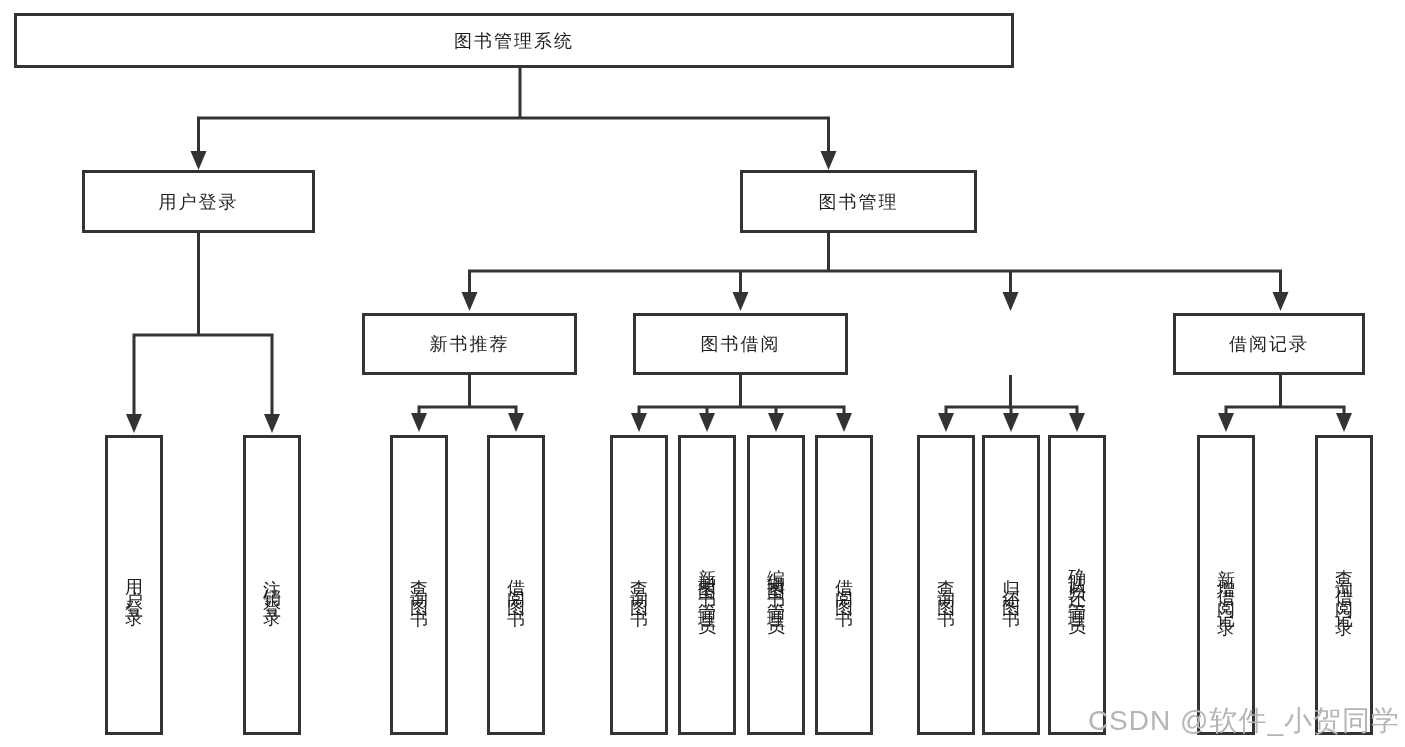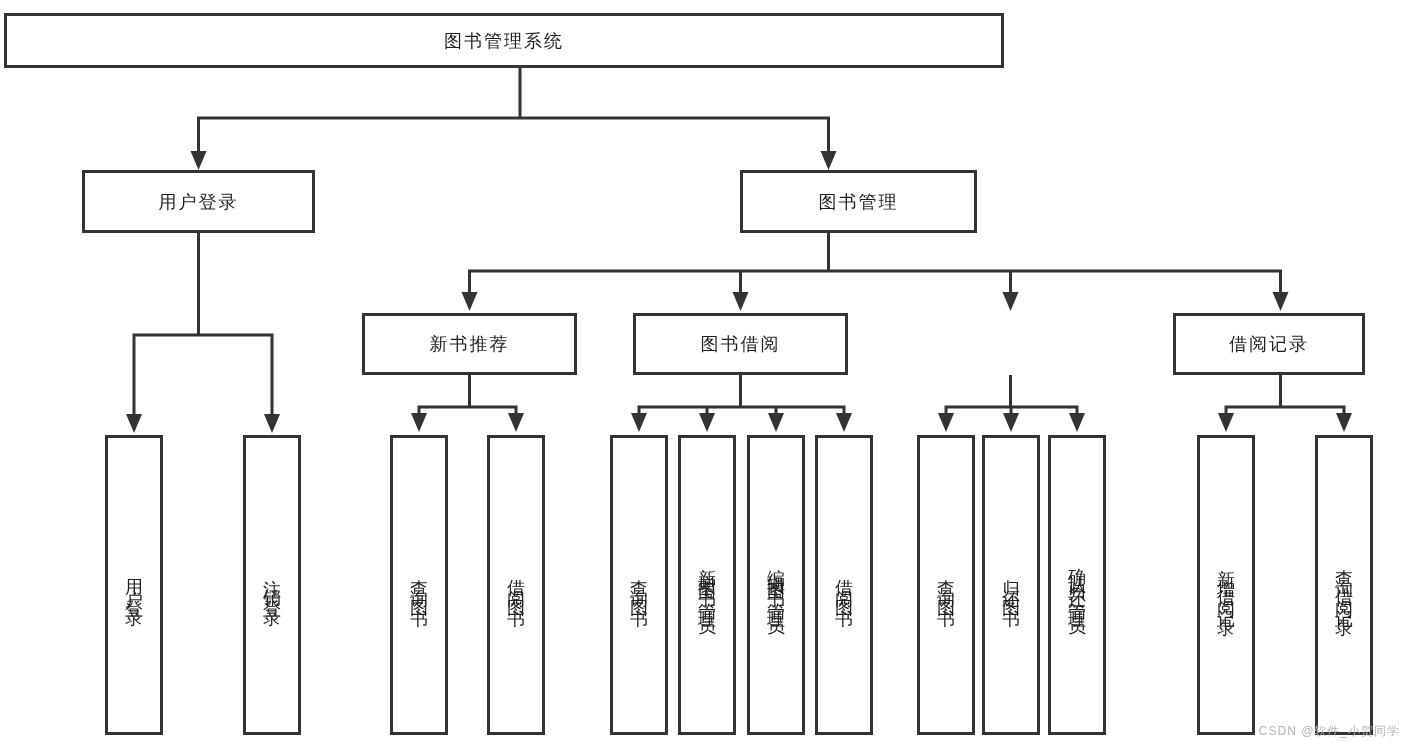--- a/index.html
+++ b/index.html
@@ -46,21 +46,21 @@
     font-size: 18px;
     letter-spacing: 10px;
     line-height: 1;
   }
   .vnode.dense { letter-spacing: 7px; }
   .watermark {
     position: absolute;
     right: 5px;
     bottom: 7px;
     color: #b5b5b5;
-    font-size: 12px;
+    font-size: 28px;
     letter-spacing: 1px;
     z-index: 5;
     margin-top: 30px;
   }
 </style>
 </head>
 <body>
 
 <div class="canvas">
 
@@ -97,21 +97,21 @@
       <polygon points="768,413 784,413 776,432"></polygon>
       <polygon points="836,413 852,413 844,432"></polygon>
       <polygon points="938,413 954,413 946,432"></polygon>
       <polygon points="1003,413 1019,413 1011,432"></polygon>
       <polygon points="1069,413 1085,413 1077,432"></polygon>
       <polygon points="1218,413 1234,413 1226,432"></polygon>
       <polygon points="1336,413 1352,413 1344,432"></polygon>
     </g>
   </svg>
 
-  <div class="node" style="left:4px; top:13px; width:1000px; height:55px;">图书管理系统</div>
+  <div class="node" style="left:14px; top:13px; width:1000px; height:55px;">图书管理系统</div>
 
   <div class="node" style="left:82px; top:170px; width:233px; height:63px;">用户登录</div>
   <div class="node" style="left:712px; top:170px; width:237px; height:63px;margin-left:28px;">图书管理</div>
 
   <div class="node" style="left:362px; top:313px; width:215px; height:62px;">新书推荐</div>
   <div class="node" style="left:633px; top:313px; width:215px; height:62px;">图书借阅</div>
   <div class="node" style="left:1173px; top:313px; width:192px; height:62px;">借阅记录</div>
 
   <div class="vnode" style="left:105px; top:435px;">用户登录</div>
   <div class="vnode" style="left:243px; top:435px;">注销登录</div>

